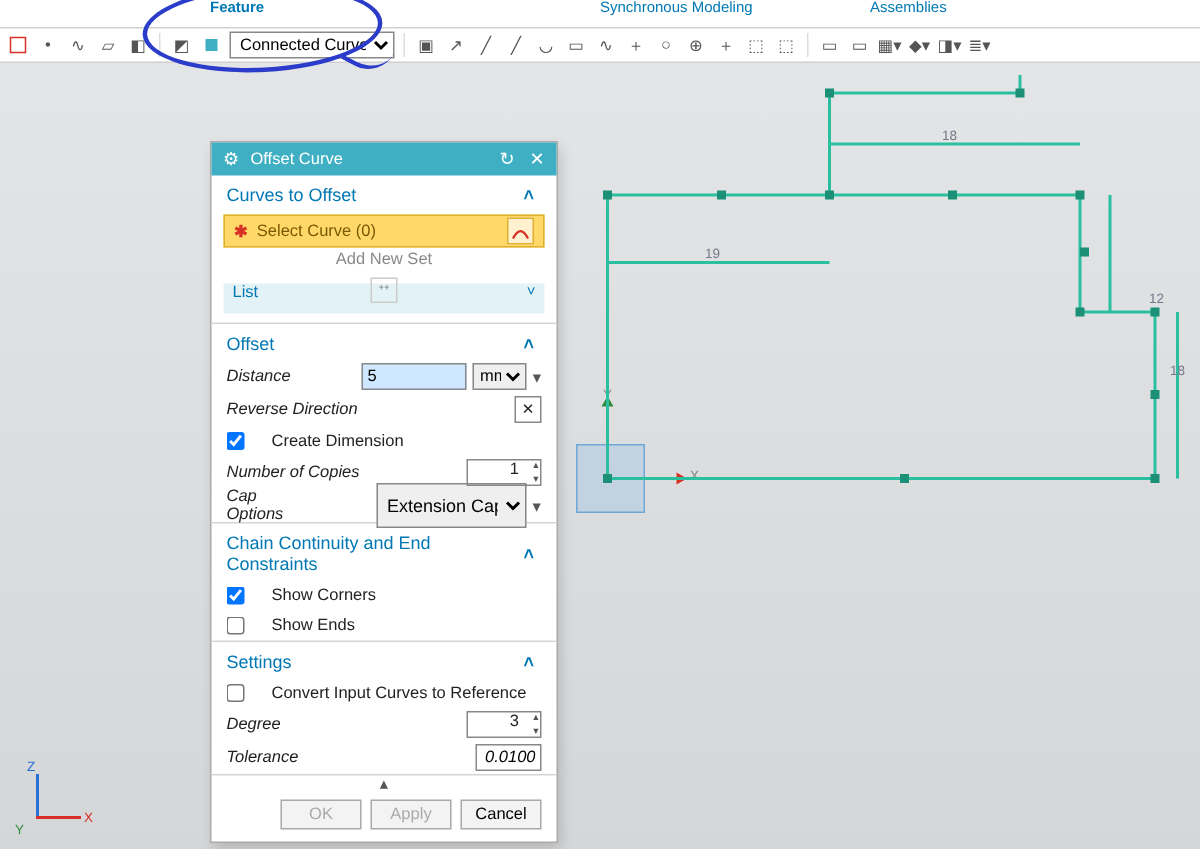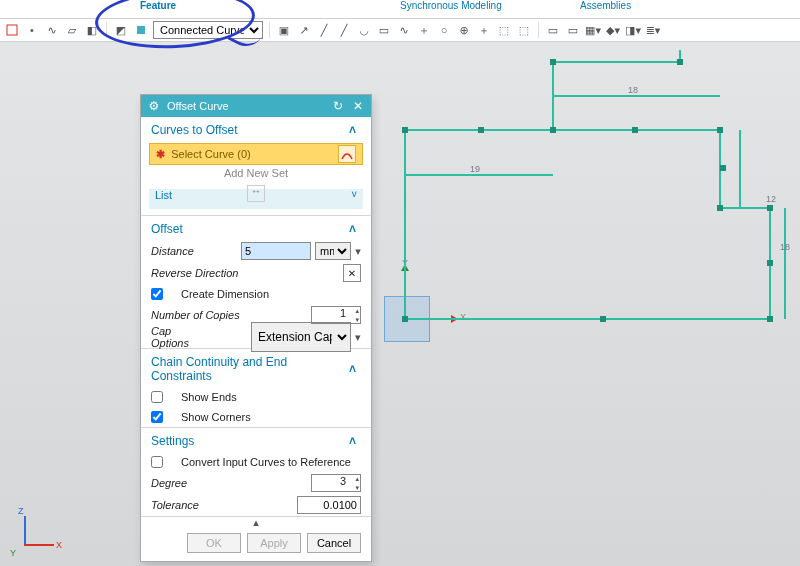--- a/index.html
+++ b/index.html
@@ -248,44 +248,44 @@
     <select class="drop"><option>Extension Cap</option></select>
     <span style="width:6px;color:#555">▾</span>
   </div>
 
   <div class="dlg-sep"></div>
   <div class="section-head">
     <span class="sh-txt">Chain Continuity and End Constraints</span>
     <span class="chev">˄</span>
   </div>
   <div class="chk-row">
+    <input type="checkbox" checked="" style="">
+    <span>Show Corners</span>
+  </div>
+  <div class="chk-row">
     <input type="checkbox" style="">
     <span>Show Ends</span>
   </div>
-  <div class="chk-row">
-    <input type="checkbox" checked="" style="">
-    <span>Show Corners</span>
-  </div>
 
   <div class="dlg-sep"></div>
   <div class="section-head">
     <span class="sh-txt">Settings</span>
     <span class="chev">˄</span>
   </div>
   <div class="chk-row">
     <input type="checkbox" style="">
     <span>Convert Input Curves to Reference</span>
   </div>
   <div class="form-row">
     <label>Degree</label>
     <span class="spin">3</span>
   </div>
   <div class="form-row">
     <label>Tolerance</label>
-    <input class="val num-right" style="width: 64px;" value="0.0100">
+    <input class="val num-right" style="width: 44px; font-style: italic;" value="0.0100">
   </div>
 
   <div class="dlg-sep"></div>
   <div class="resize-row">▴</div>
   <div class="btn-row">
     <button class="disabled">OK</button>
     <button class="disabled">Apply</button>
     <button>Cancel</button>
   </div>
 </div>

